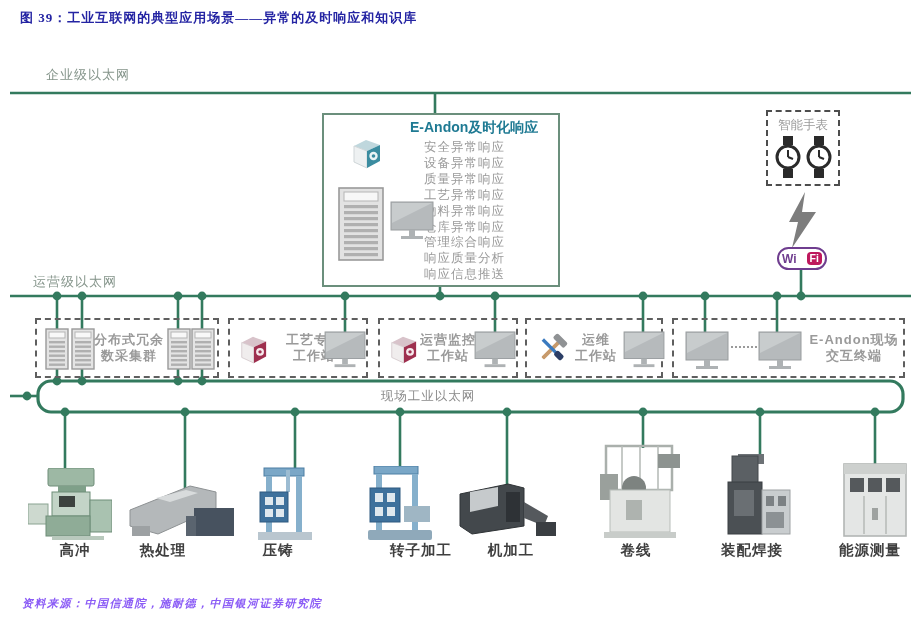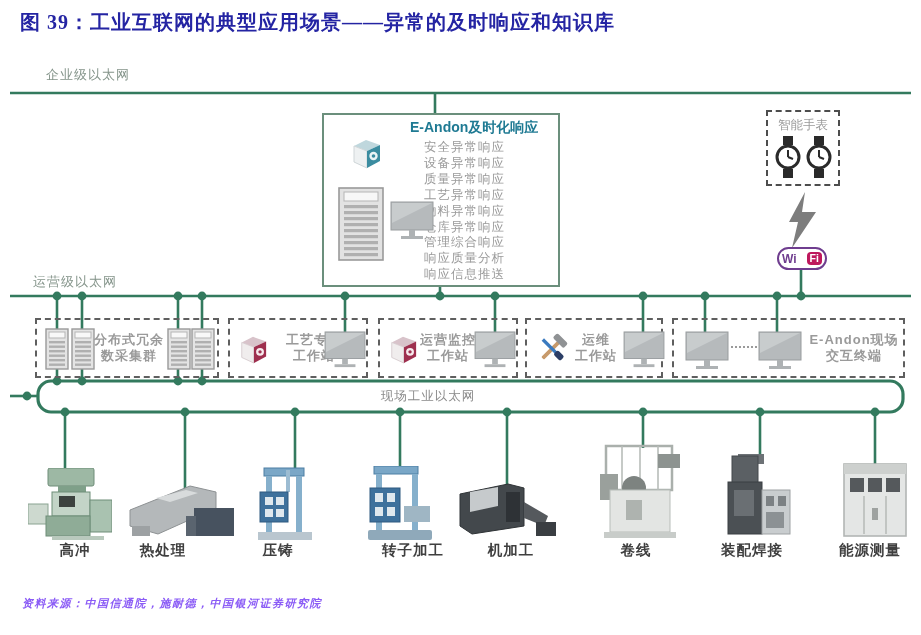--- a/index.html
+++ b/index.html
@@ -4,21 +4,21 @@
 <style>
   html,body { margin:0; padding:0; background:#fff; }
   .canvas {
     position:relative; width:921px; height:635px; background:#ffffff;
     font-family:"Liberation Sans", sans-serif; overflow:hidden;
   }
   .abs { position:absolute; }
   .fig-title {
     position:absolute; left:20px; top:9px;
     font-family:"Liberation Serif", serif; font-weight:bold;
-    font-size:20px; color:#2424a3; letter-spacing:1px;
+    font-size:13px; color:#2424a3; letter-spacing:1px;
   }
   .net-label { position:absolute; color:#84948a; font-size:13px; letter-spacing:1px; }
   .svg-layer { position:absolute; left:0; top:0; }
 
   
   .eandon-box {
     position:absolute; left:322px; top:113px; width:238px; height:174px;
     border:2px solid #6b8f7c; background:#fff; box-sizing:border-box;
   }
   .eandon-title { position:absolute; left:86px; top:4px; color:#1f7a93; font-weight:bold; font-size:14px; }
@@ -480,21 +480,21 @@
       <rect x="44" y="18" width="14" height="14" fill="#55595c"></rect>
       <line x1="22" y1="36" x2="22" y2="74" stroke="#b2b6b4" stroke-width="1.4"></line>
       <line x1="44" y1="36" x2="44" y2="74" stroke="#b2b6b4" stroke-width="1.4"></line>
       <rect x="30" y="48" width="6" height="12" fill="#9ea2a0"></rect>
     </svg>
   </span>
 
   <div class="machine-label" style="left:45px;  width:60px;">高冲</div>
   <div class="machine-label" style="left:128px; width:70px;">热处理</div>
   <div class="machine-label" style="left:248px; width:60px;">压铸</div>
-  <div class="machine-label" style="left:358px; width:86px;text-align:right;">转子加工</div>
+  <div class="machine-label" style="left:378px; width:86px;">转子加工</div>
   <div class="machine-label" style="left:476px; width:70px;">机加工</div>
   <div class="machine-label" style="left:606px; width:60px;">卷线</div>
   <div class="machine-label" style="left:709px; width:86px;">装配焊接</div>
   <div class="machine-label" style="left:827px; width:86px;">能源测量</div>
 
   <div class="source">资料来源：中国信通院，施耐德，中国银河证券研究院</div>
 
 </div>
 
 </body></html>

